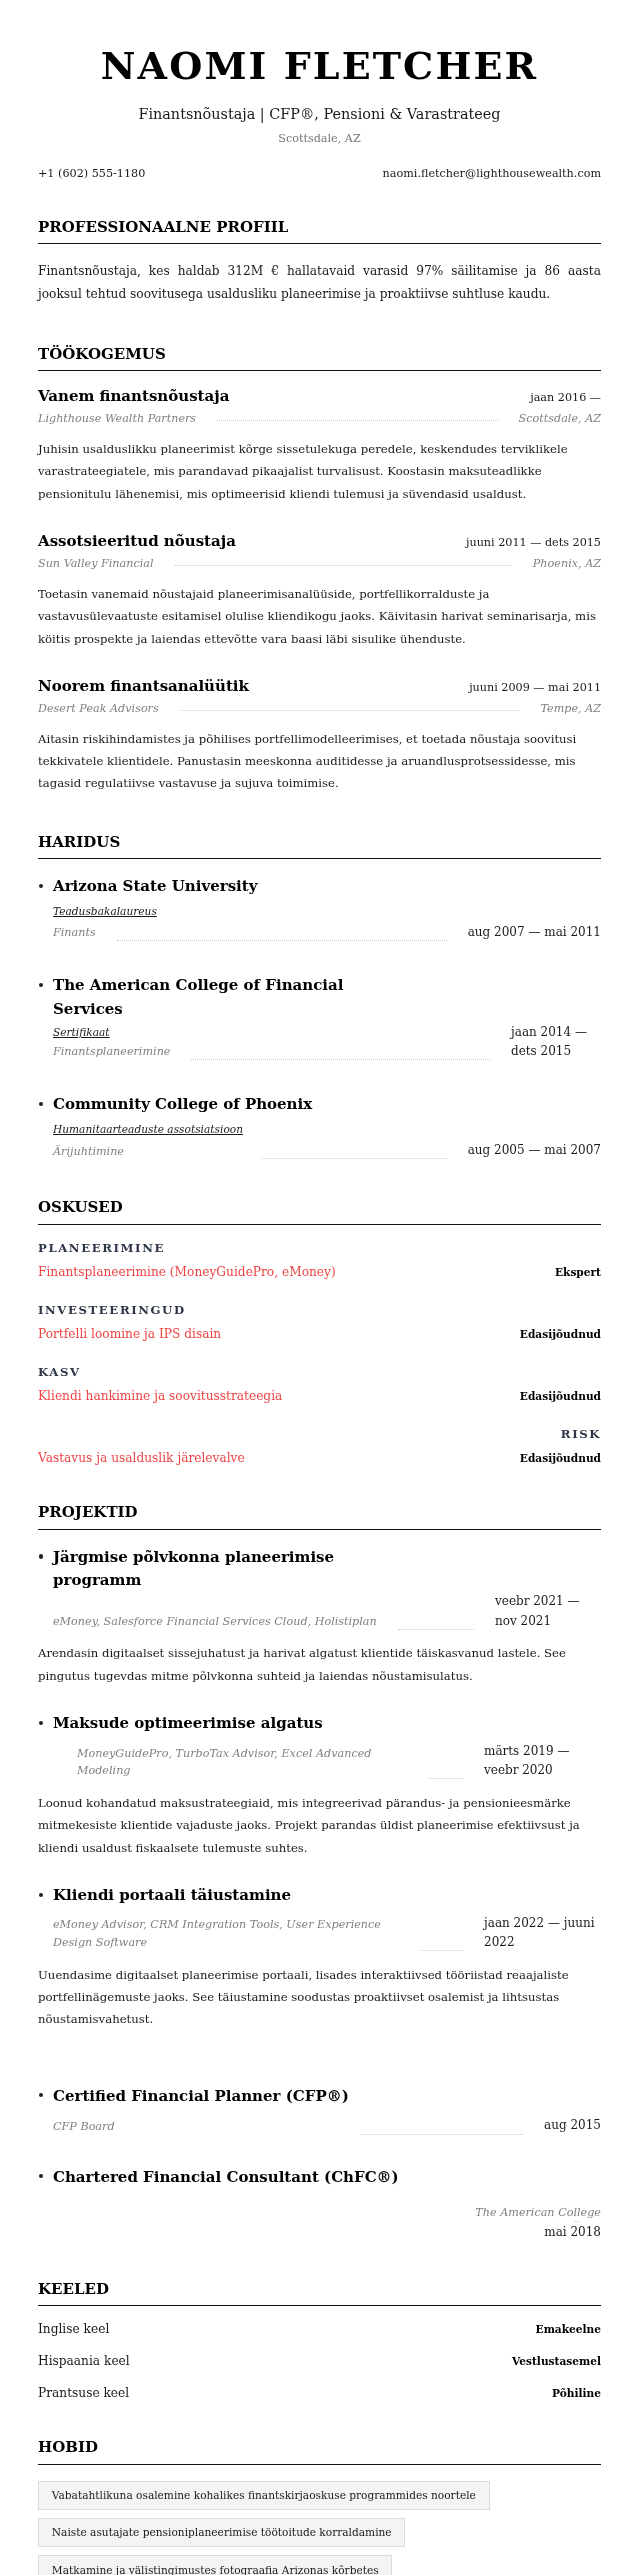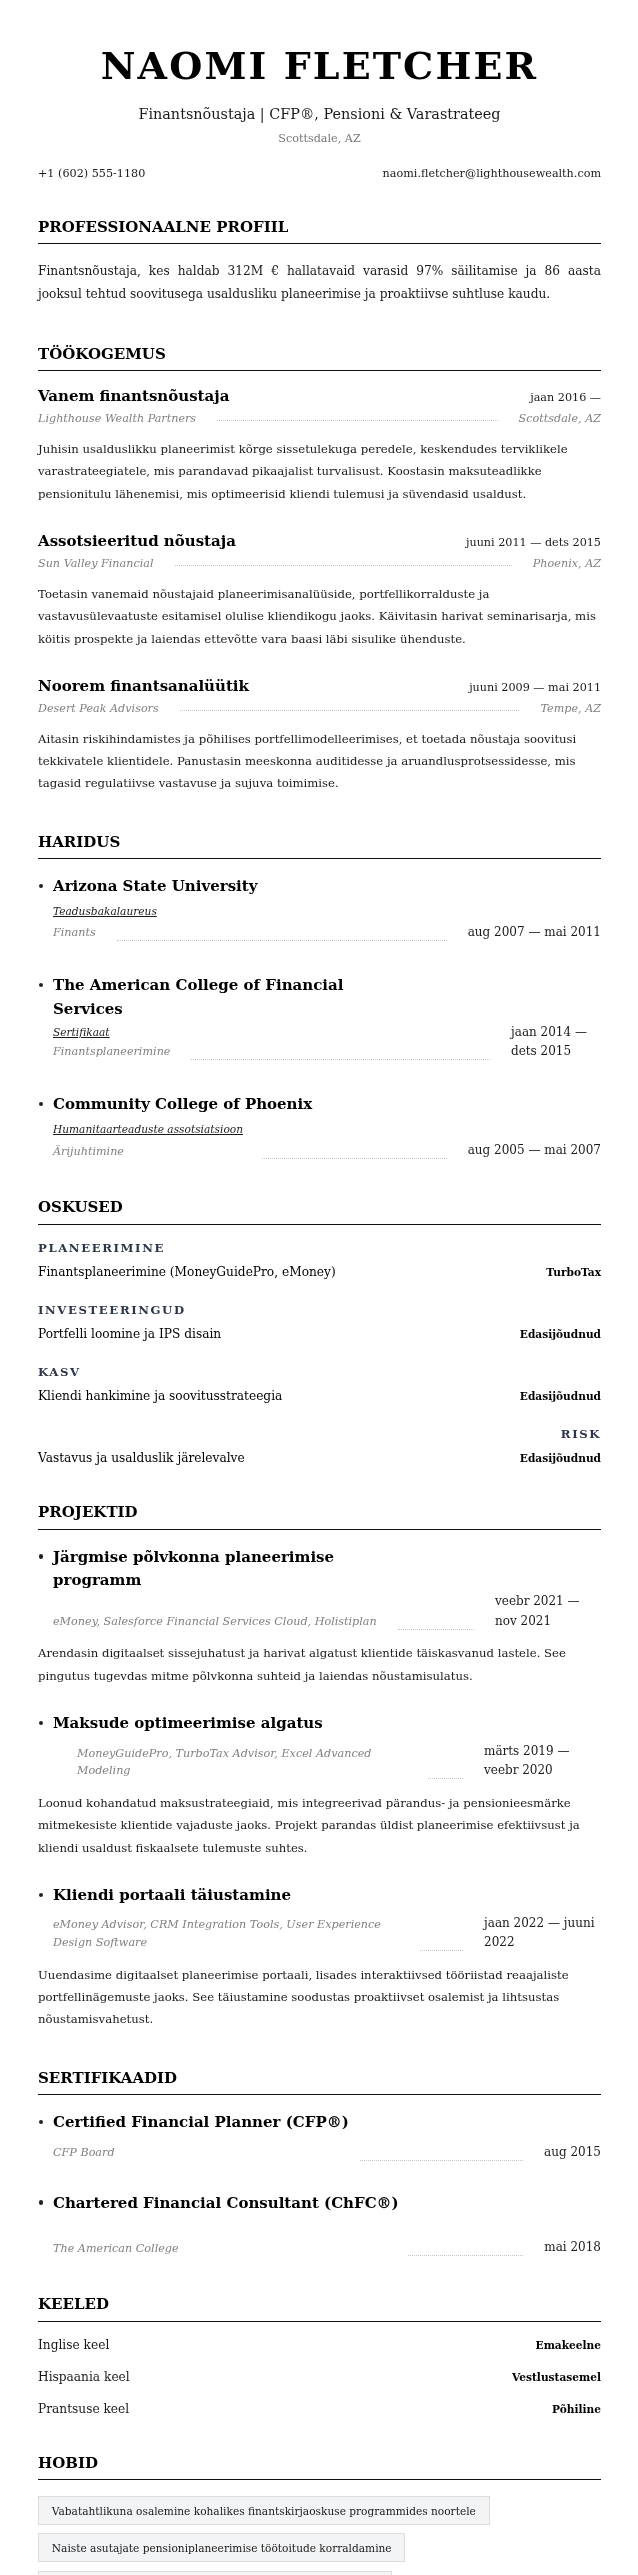--- a/index.html
+++ b/index.html
@@ -152,21 +152,21 @@
     font-weight: bold;
     letter-spacing: 1.6px;
     color: #2d3648;
   }
   .skill-row {
     display: flex;
     justify-content: space-between;
     align-items: baseline;
     margin-top: 10.6px;
   }
-  .skill-name { font-size: 12.2px; color: #000000; }
+  .skill-name { font-size: 12.2px; color: #ef4444; }
   .skill-level { font-size: 10.6px; font-weight: bold; color: #000; }
 
   
   .lang-row {
     display: flex;
     justify-content: space-between;
     align-items: baseline;
     margin-bottom: 18px;
   }
   .lang-row:last-child { margin-bottom: 0; }
@@ -291,21 +291,21 @@
     </div>
   </section>
 
   <section class="section">
     <h2 class="section-title">OSKUSED</h2>
     <div class="section-body">
       <div class="skill-group">
         <div class="skill-cat">PLANEERIMINE</div>
         <div class="skill-row">
           <span class="skill-name">Finantsplaneerimine (MoneyGuidePro, eMoney)</span>
-          <span class="skill-level">TurboTax</span>
+          <span class="skill-level">Ekspert</span>
         </div>
       </div>
       <div class="skill-group">
         <div class="skill-cat">INVESTEERINGUD</div>
         <div class="skill-row">
           <span class="skill-name">Portfelli loomine ja IPS disain</span>
           <span class="skill-level">Edasijõudnud</span>
         </div>
       </div>
       <div class="skill-group">
@@ -357,35 +357,34 @@
           <span class="entry-sub" style="max-width:346px;">eMoney Advisor, CRM Integration Tools, User Experience Design Software</span>
           <span class="leader"></span>
           <span class="entry-date" style="max-width:117px;">jaan 2022 — juuni 2022</span>
         </div>
         <p class="entry-desc">Uuendasime digitaalset planeerimise portaali, lisades interaktiivsed tööriistad reaajaliste portfellinägemuste jaoks. See täiustamine soodustas proaktiivset osalemist ja lihtsustas nõustamisvahetust.</p>
       </div>
     </div>
   </section>
 
   <section class="section">
-    <h2 class="section-title">SERTIFIKAADID</h2>
     <div class="section-body">
       <div class="entry" style="margin-bottom:30px;">
         <span class="bullet"></span>
         <div class="entry-title">Certified Financial Planner (CFP®)</div>
         <div class="row entry-meta" style="margin-top:8.5px;">
           <span class="entry-sub">CFP Board</span>
           <span class="leader" style="margin-left:245px;"></span>
           <span class="entry-date">aug 2015</span>
         </div>
       </div>
       <div class="entry">
         <span class="bullet"></span>
         <div class="entry-title">Chartered Financial Consultant (ChFC®)</div>
-        <div class="row entry-meta" style="margin-top:23px;">
+        <div class="row entry-meta" style="margin-top:15px;flex-direction:column;">
           <span class="entry-sub">The American College</span>
           <span class="leader" style="margin-left:229px;"></span>
           <span class="entry-date">mai 2018</span>
         </div>
       </div>
     </div>
   </section>
 
   <section class="section">
     <h2 class="section-title">KEELED</h2>

